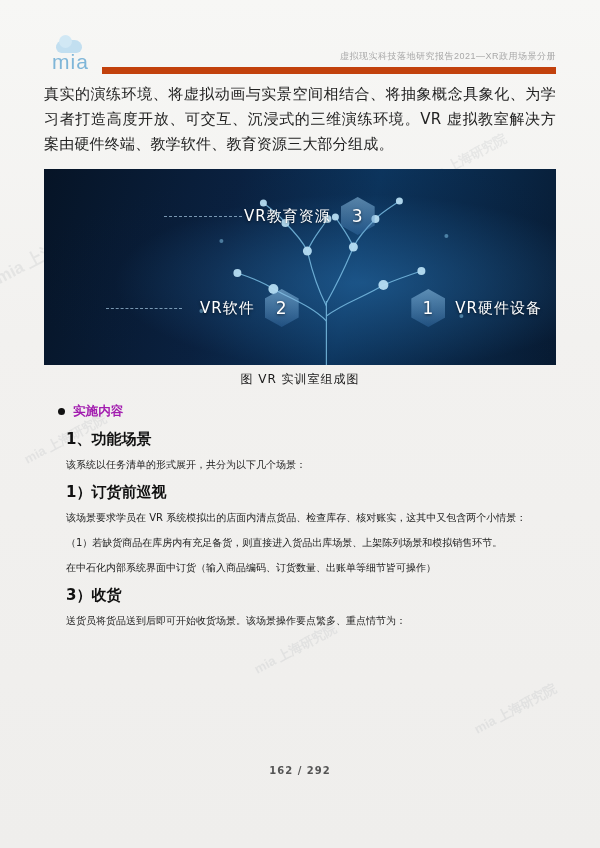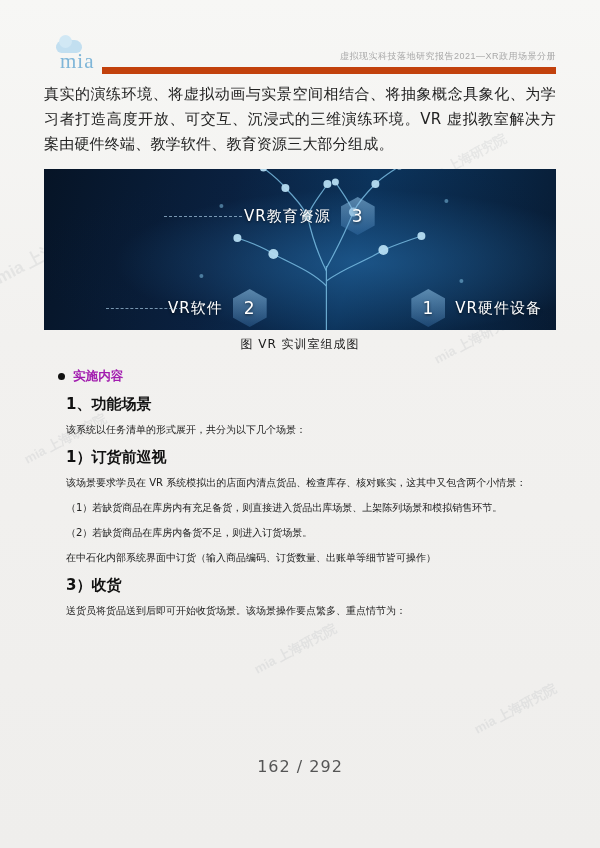--- a/index.html
+++ b/index.html
@@ -44,27 +44,27 @@
     display: flex; align-items: flex-end; gap: 10px;
     height: 46px;
     margin-bottom: 6px;
   }
   .logo {
     position: relative;
     width: 48px; height: 34px;
     flex: 0 0 auto;
   }
   .logo-text {
-    font-family: Liberation Serif, serif;
+    font-family: Liberation Sans, sans-serif;
     font-size: 21px;
     color: #7fb6d8;
     letter-spacing: 1px;
     line-height: 1;
     position: absolute;
-    left: 16px; bottom: 2px; text-align: right;
+    left: 8px; bottom: 2px; text-align: right;
   }
   .logo-cloud {
     position: absolute;
     left: 12px; top: 0;
     width: 26px; height: 13px;
     background: #b9dbf0;
     border-radius: 13px 13px 10px 10px;
     opacity: .85;
   }
   .logo-cloud:after {
@@ -91,21 +91,21 @@
     line-height: 25px;
     color: #222;
     text-align: justify;
     letter-spacing: .2px;
     margin: 0;
   }
   .para.first { margin-top: 8px; }
   .figure {
     margin: 12px 8px 6px 0;
     width: 100%;
-    height: 161px;
+    height: 196px;
     position: relative;
     background: #07121f;
     overflow: hidden;
   }
   .fig-grad {
     position: absolute; inset: 0;
     background:
       radial-gradient(ellipse at 62% 58%, rgba(40,110,170,0.55) 0%, rgba(10,30,60,0.1) 55%, rgba(4,12,26,0) 75%),
       linear-gradient(105deg, #061426 0%, #0a2140 35%, #0c355e 60%, #071a31 100%);
   }
@@ -176,23 +176,24 @@
     color: #222;
     margin-left: 22px;
     line-height: 25px;
   }
   .pageno {
     position: absolute;
     left: 0; right: 0;
     bottom: 72px;
     text-align: center;
     font-family: "DejaVu Sans", sans-serif;
-    font-size: 16px;
+    font-size: 10px;
     color: #555;
     letter-spacing: 1px;
+    font-weight: bold;
   }
   .footer-bar {
     position: absolute;
     left: 0; right: 0; bottom: 0;
     height: 58px;
     background: #1f2430;
     display: flex; align-items: center; justify-content: center;
     gap: 8px;
   }
   .wechat-icon {
@@ -279,21 +280,21 @@
           <circle cx="300" cy="135" r="2"></circle>
         </g>
       </svg>
 
       <div class="fig-item" style="left:200px; top:28px;">
         <span>VR教育资源</span>
         <span class="hexnum">3</span>
       </div>
       <div class="dashline" style="left:120px; top:47px; width:78px;"></div>
 
-      <div class="fig-item" style="left:124px; top:120px;">
+      <div class="fig-item" style="left:156px; top:120px;">
         <span>VR软件</span>
         <span class="hexnum">2</span>
       </div>
       <div class="dashline" style="left:62px; top:139px; width:76px;"></div>
 
       <div class="fig-item" style="right:14px; top:120px;">
         <span class="hexnum">1</span>
         <span>VR硬件设备</span>
       </div>
       <div class="dashline" style="right:128px; top:139px; width:0px;"></div>
@@ -304,21 +305,20 @@
     <div class="bullet-line">
       <span class="dot"></span>
       <span>实施内容</span>
     </div>
 
     <div class="sub-head">1、功能场景</div>
     <div class="lvl2">该系统以任务清单的形式展开，共分为以下几个场景：</div>
     <div class="sub-head">1）订货前巡视</div>
     <div class="lvl2">该场景要求学员在 VR 系统模拟出的店面内清点货品、检查库存、核对账实，这其中又包含两个小情景：</div>
     <div class="lvl2">（1）若缺货商品在库房内有充足备货，则直接进入货品出库场景、上架陈列场景和模拟销售环节。</div>
-    <div class="lvl2">（2）若缺货商品在库房内备货不足，则进入订货场景。</div>
     <div class="lvl2">在中石化内部系统界面中订货（输入商品编码、订货数量、出账单等细节皆可操作）</div>
     <div class="sub-head">3）收货</div>
     <div class="lvl2">送货员将货品送到后即可开始收货场景。该场景操作要点繁多、重点情节为：</div>
   </div>
 
   <div class="pageno">162 / 292</div>
 
 </div>
 
 </body></html>

